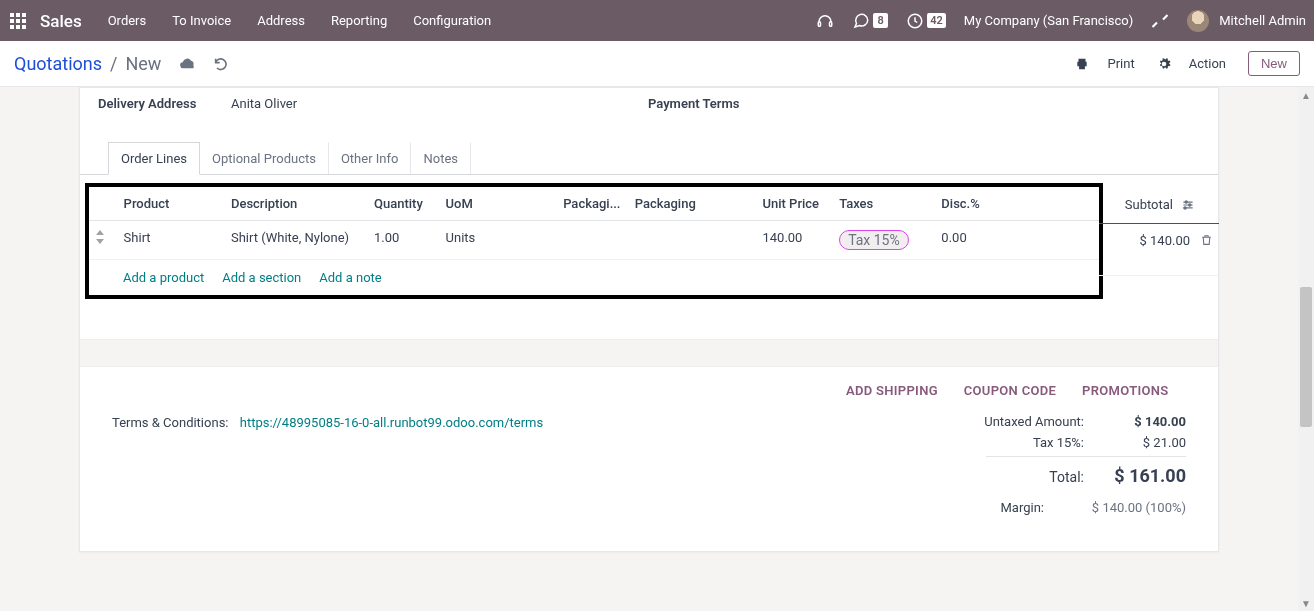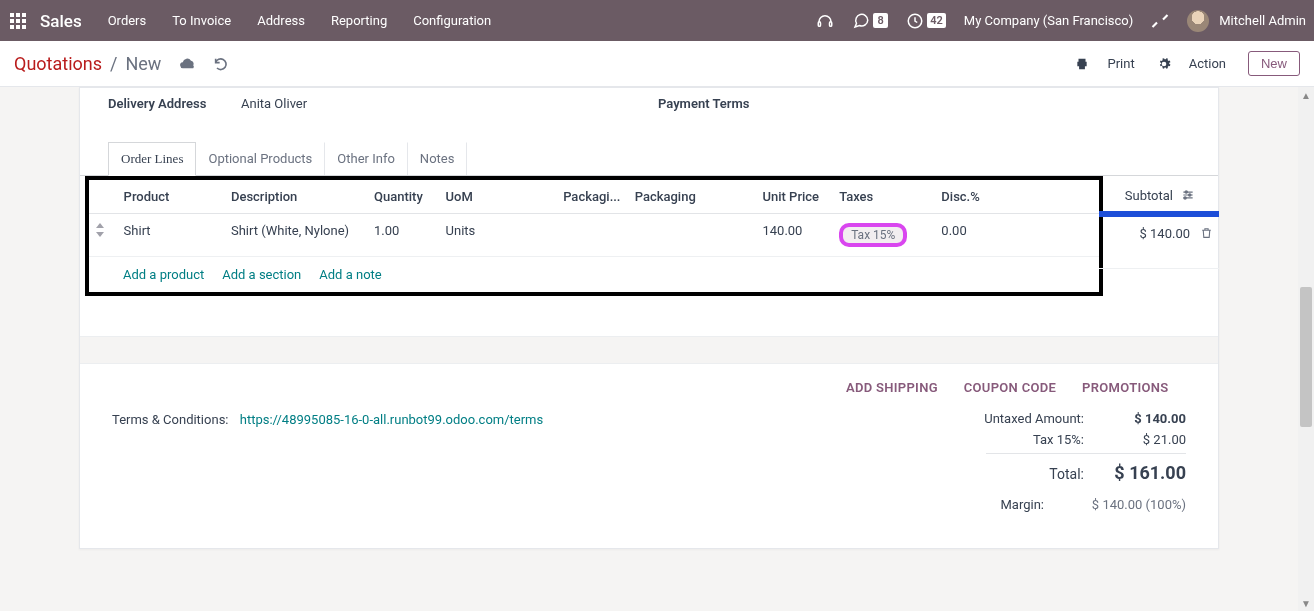--- a/index.html
+++ b/index.html
@@ -58,21 +58,21 @@
   
   .actionbar {
     height: 46px;
     background: #fff;
     border-bottom: 1px solid #e5e7eb;
     display: flex;
     align-items: center;
     padding: 0 14px;
   }
   .breadcrumb { font-size: 18px; color: #6b7280; display:flex; align-items:center; gap:8px; }
-  .breadcrumb .root { color: #b91c1c; cursor:pointer; }
+  .breadcrumb .root { color: #1d4ed8; cursor:pointer; }
   .breadcrumb .sep { color:#6b7280; }
   .breadcrumb .leaf { color:#6b7280; }
   .bc-icons { margin-left:10px; display:flex; gap:16px; }
   .bc-icon { cursor:pointer; color:#6b7280; }
 
   .actionbar-spacer { flex:1; }
   .ab-btn { display:flex; align-items:center; gap:18px; color:#374151; font-size:13px; cursor:pointer; margin-left:22px; }
   .ab-new {
     border:1px solid #875a7b; color:#875a7b; padding:4px 12px;
     border-radius:3px; font-size:13px; cursor:pointer; margin-left:22px;
@@ -88,21 +88,21 @@
   .sheet {
     width:1140px;
     margin: 0 auto 30px auto;
     background:#fff;
     border:1px solid #e5e7eb;
     box-shadow: 0 1px 2px rgba(0,0,0,.04);
     padding-bottom: 30px;
   }
 
   
-  .form-rows { padding: 8px 28px 12px; }
+  .form-rows { padding: 8px 18px 12px; }
   .form-row { display:flex; align-items:flex-start; min-height:34px; }
   .form-left { width: 550px; display:flex; align-items:center; }
   .form-right { flex:1; display:flex; align-items:flex-start; }
   .form-label { width:133px; font-weight:600; color:#374151; font-size:13px; }
   .form-value { color:#374151; font-size:13px; }
 
   
   .tabs {
     display:flex;
     padding-left:28px;
@@ -113,27 +113,27 @@
     padding:8px 12px; font-size:13px; color:#6b7280;
     border:1px solid transparent; border-bottom:none;
     cursor:pointer; background:#fff;
     margin-right:0;
   }
   .tab.active {
     color:#374151; border-color:#d5d7da; border-bottom:1px solid #fff;
     margin-bottom:-1px; position:relative; z-index:2;
   }
   .tab:not(.active) { border-left:1px solid #e5e7eb; border-right:1px solid #e5e7eb; }
-  .tab:first-child.active { border-left-width:1px;font-family:Liberation Serif, serif; }
+  .tab:first-child.active { border-left-width:1px; }
   .tab:not(:first-child) { margin-left:-1px; }
 
   
   .highlight-box {
     border:4px solid #000;
-    margin: 0 0 0 0;
+    margin: 8px 0 0 0;
     position:relative;
     width: 1018px;
     margin-left: 5px;
   }
 
   table.lines {
     width: 100%;
     border-collapse: collapse;
     table-layout: fixed;
   }
@@ -141,35 +141,35 @@
     text-align:left; font-size:13px; padding:9px 6px;
     vertical-align:top;
   }
   table.lines thead th {
     color:#374151; font-weight:500; border-bottom:1px solid #e2e4e7;
     white-space:nowrap; overflow:hidden; text-overflow:ellipsis;
   }
   table.lines tbody td { color:#374151; border-bottom:1px solid #eef0f2; }
   .num { text-align:right; }
   .tax-tag {
-    display:inline-block; border:4px solid #d946ef; color:#6b7280;
-    border-radius:10px; padding:1px 8px; font-size:12px; background:#f2eef0;
+    display:inline-block; border:1px solid #d946ef; color:#6b7280;
+    border-radius:10px; padding:1px 8px; font-size:14px; background:#f2eef0;
   }
   .drag-handle { color:#a1a1aa; cursor:grab; }
 
   .add-links { padding:10px 18px 10px 34px; display:flex; gap:18px; }
   .add-link { color:#017e84; font-size:13px; cursor:pointer; }
 
   
   .subtotal-col {
     position:absolute; top:-1px; right:-120px; width:120px;
   }
   .subtotal-head {
     height:38px; display:flex; align-items:center; justify-content:flex-end;
-    border-bottom:6px solid #1d4ed8; padding-right:24px; gap:8px;
+    border-bottom:1px solid #1d4ed8; padding-right:24px; gap:8px;
   }
   .subtotal-head .adjust { color:#6b7280; cursor:pointer; }
   .subtotal-cell {
     height:52px; display:flex; align-items:flex-start; justify-content:flex-end;
     padding:9px 6px 0 0; gap:10px; border-bottom:1px solid #eef0f2;
   }
   .trash { color:#6b7280; cursor:pointer; }
 
   
   .sep-strip { height:28px; background:#f5f4f3; border-top:1px solid #eceef0; border-bottom:1px solid #eceef0; }

